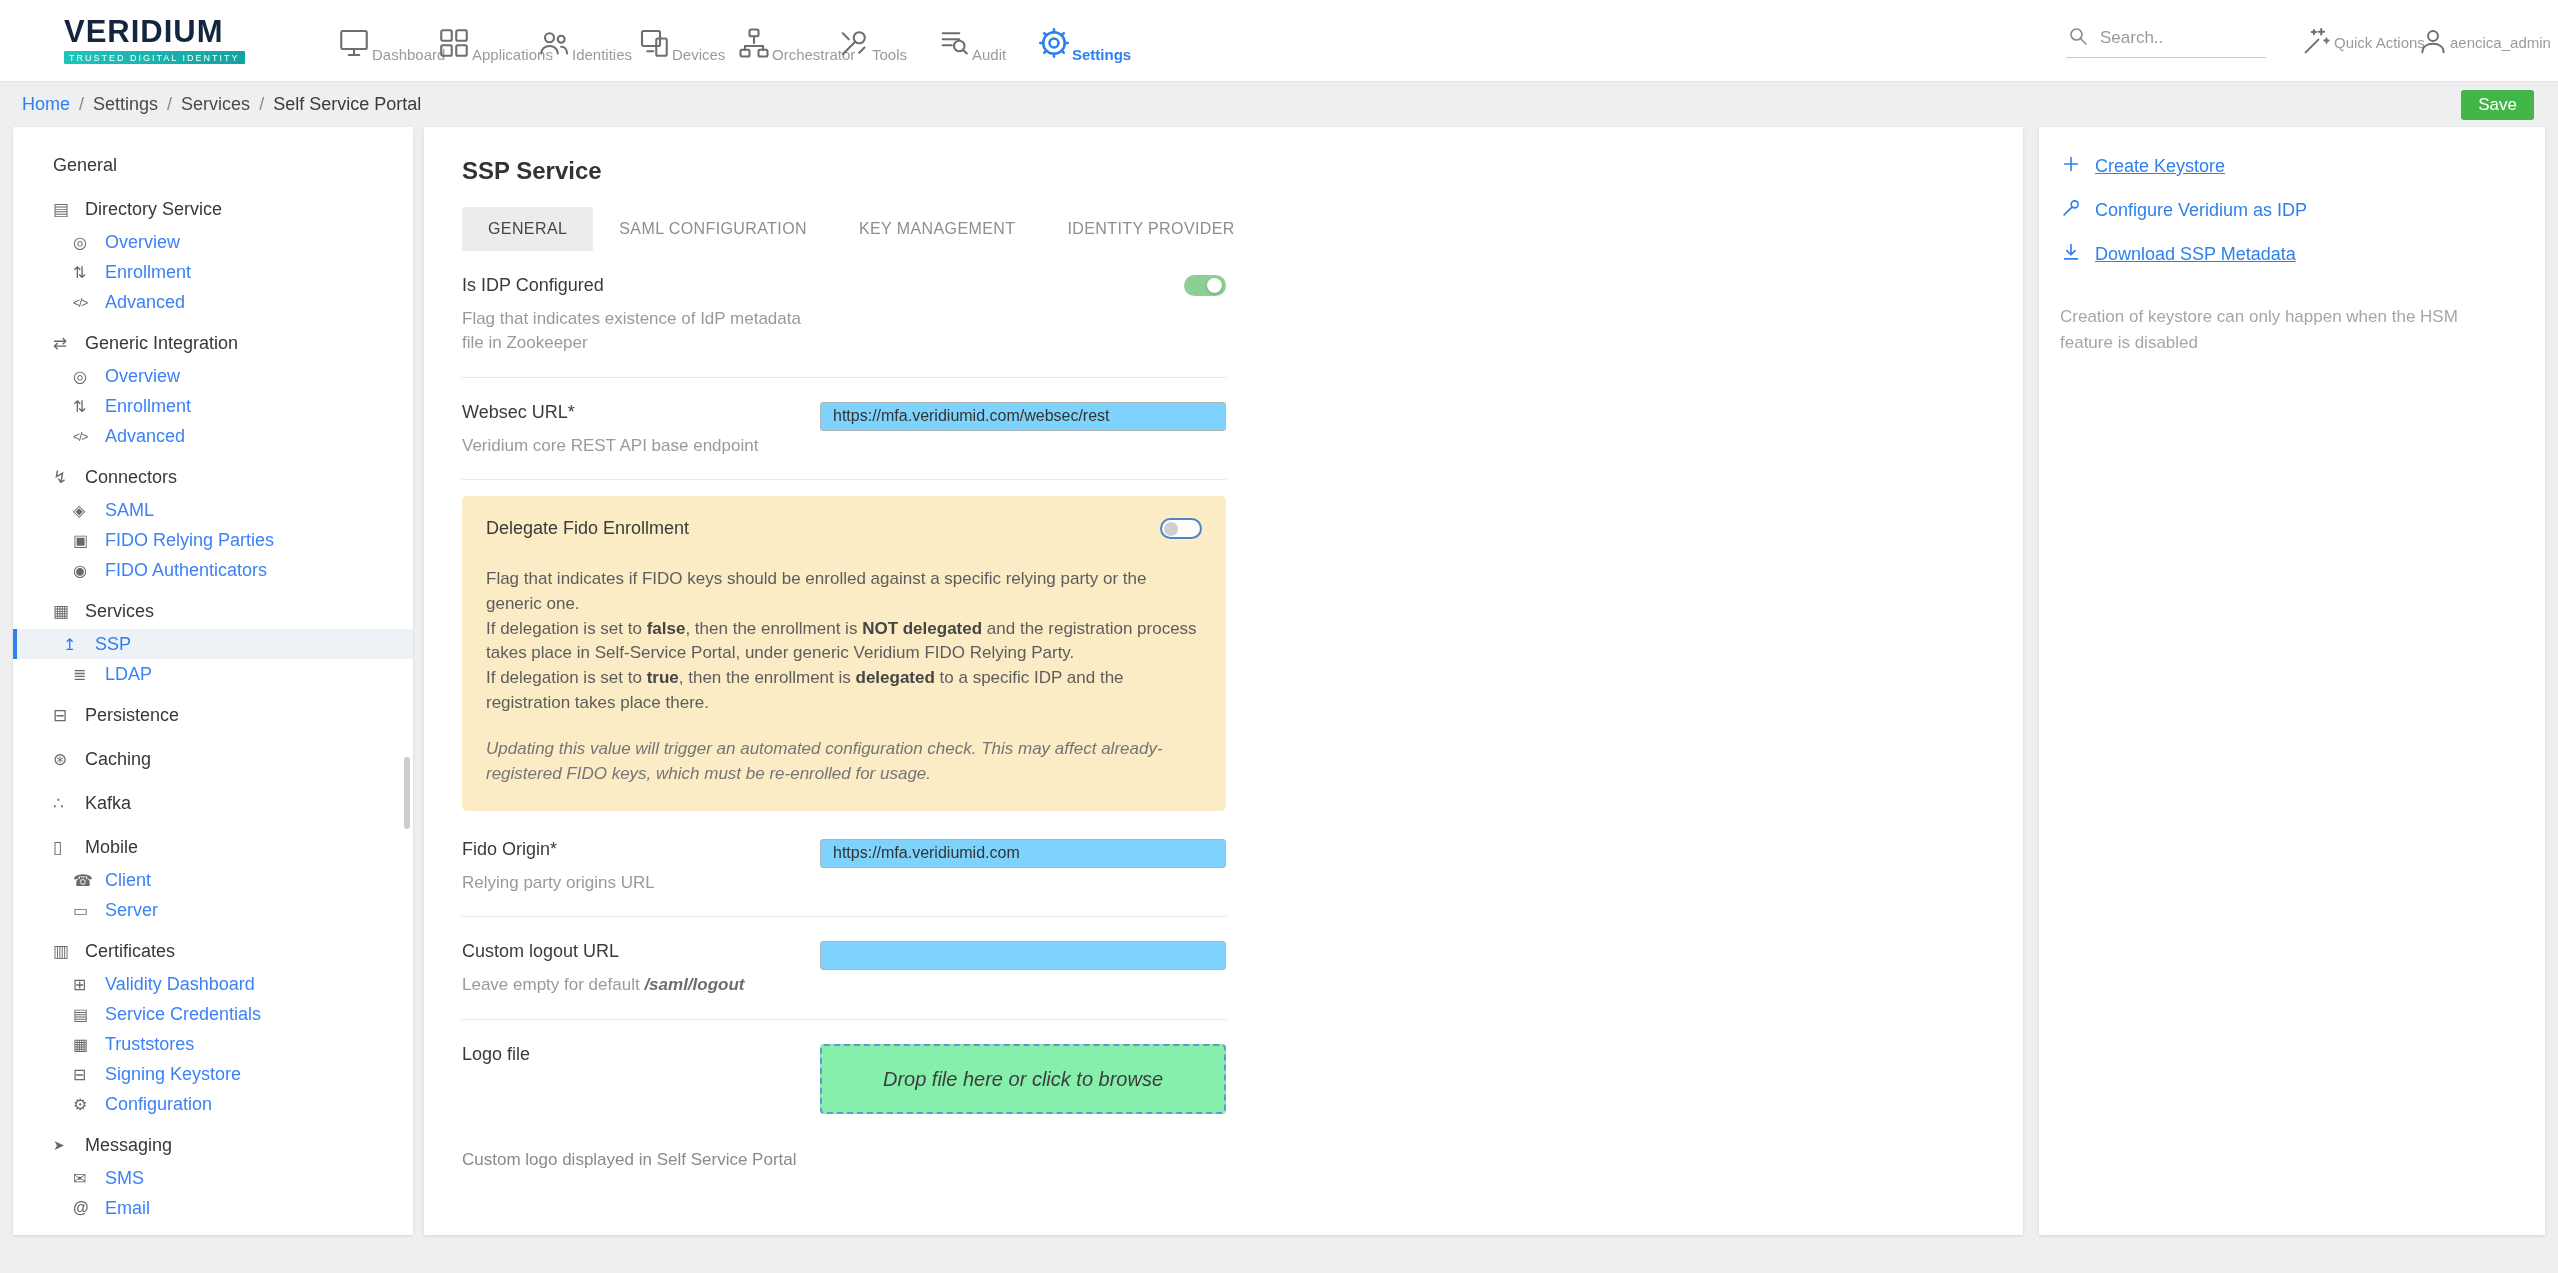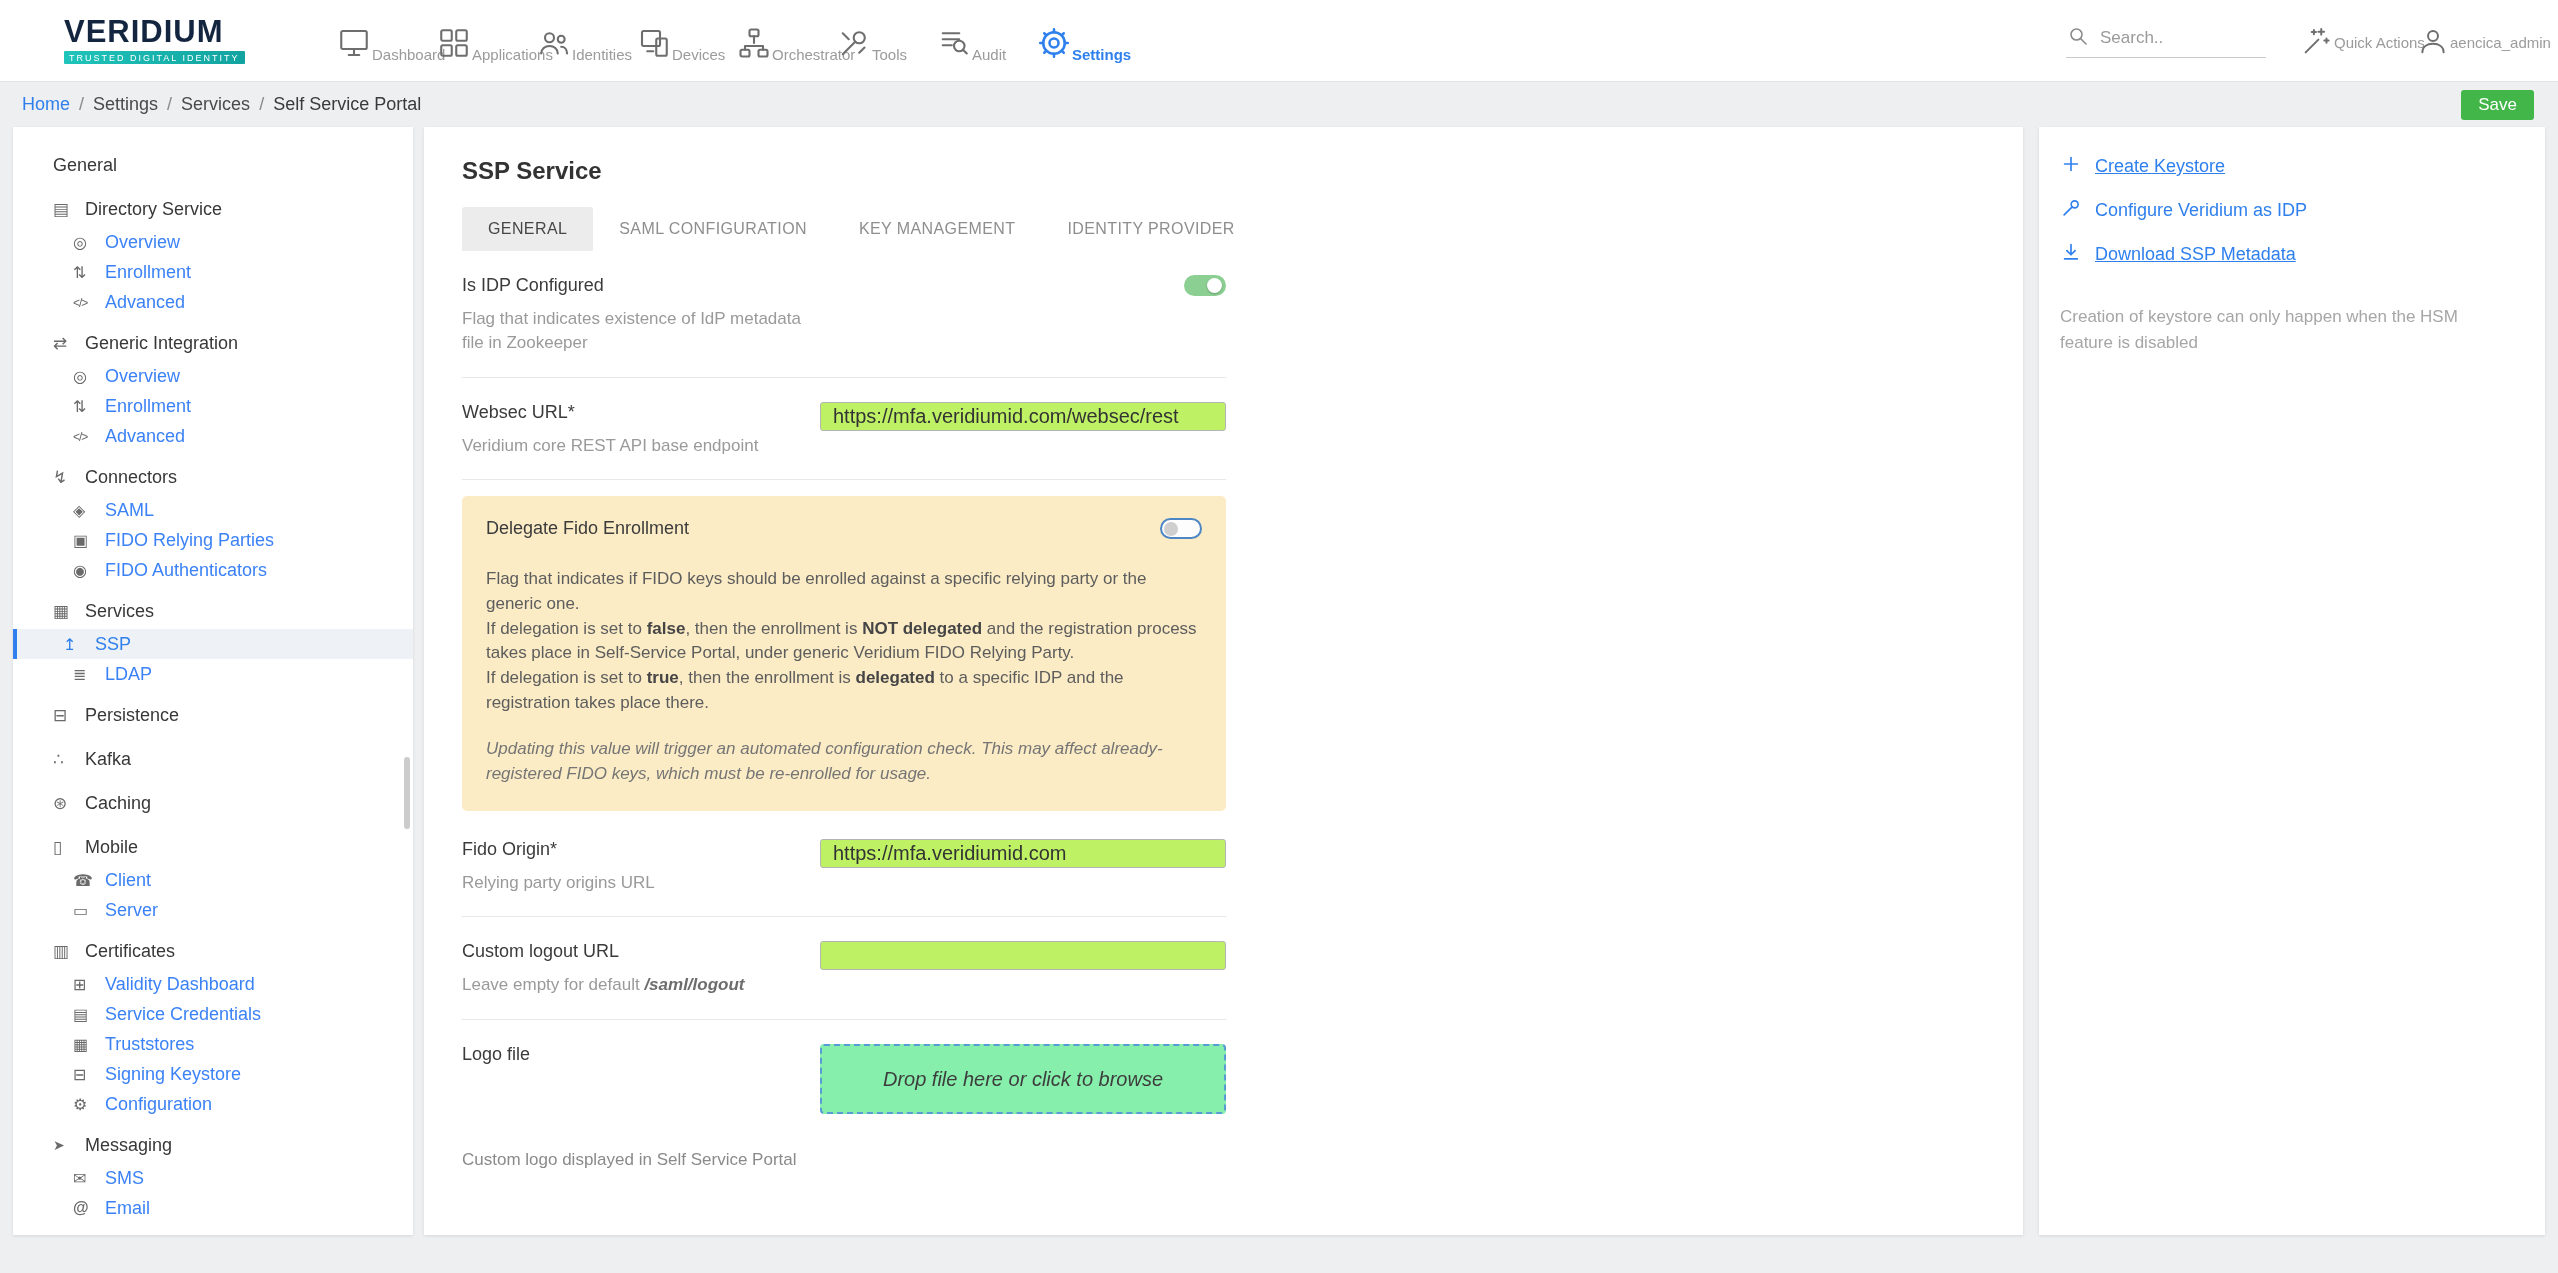--- a/index.html
+++ b/index.html
@@ -76,22 +76,22 @@
   .form { width:764px; }
   .frow { display:flex; justify-content:space-between; align-items:flex-start;
           padding:24px 0 22px; border-bottom:1px solid #e8e8e8; }
   .frow.last { border-bottom:none; }
   .flabel { font-size:18px; color:#3b3b3b; }
   .fdesc { font-size:17px; color:#9a9a9a; margin-top:11px; max-width:345px; line-height:1.4; }
   .fdesc .code { font-style:italic; font-weight:bold; color:#6d6d6d; }
   .fctrl { width:406px; flex:none; display:flex; justify-content:flex-start; }
   .fctrl.right { justify-content:flex-end; }
   .txt { width:406px; height:29px; border:1px solid #b4b4b4; border-radius:3px;
-         padding:0 12px; font-size:20px; color:#333; outline:none;
-         font-family:"Liberation Sans",sans-serif; background:#bef264; }
+         padding:0 12px; font-size:16px; color:#333; outline:none;
+         font-family:"Liberation Sans",sans-serif; background:#7dd3fc; }
   .logo-desc { font-size:17px; color:#8a8a8a; margin-top:14px; }
 
   
   .toggle { width:42px; height:21px; border-radius:12px; position:relative; cursor:pointer;
             background:#fdfdfd; border:2px solid #4d86c4; flex:none; }
   .toggle .knob { position:absolute; left:2px; top:1.5px; width:14px; height:14px;
                   border-radius:50%; background:#cfcfcf; }
   .toggle.on { background:#8ccf92; border-color:#8ccf92; }
   .toggle.on .knob { left:auto; right:2px; width:15px; height:15px; top:1px;
                      background:#fff; box-shadow:0 1px 2px rgba(0,0,0,.25); }
@@ -313,26 +313,26 @@
     </div>
     <div class="sb-item">
       <i class="sb-icon ic-ldap"></i>
       <span class="sb-label">LDAP</span>
     </div>
     <div class="sb-item header">
       <i class="sb-icon ic-persistence"></i>
       <span class="sb-label">Persistence</span>
     </div>
     <div class="sb-item header">
+      <i class="sb-icon ic-caching"></i>
+      <span class="sb-label">Caching</span>
+    </div>
+    <div class="sb-item header">
       <i class="sb-icon ic-kafka"></i>
       <span class="sb-label">Kafka</span>
-    </div>
-    <div class="sb-item header">
-      <i class="sb-icon ic-caching"></i>
-      <span class="sb-label">Caching</span>
     </div>
     <div class="sb-item header">
       <i class="sb-icon ic-mobile"></i>
       <span class="sb-label">Mobile</span>
     </div>
     <div class="sb-item">
       <i class="sb-icon ic-client"></i>
       <span class="sb-label">Client</span>
     </div>
     <div class="sb-item">

